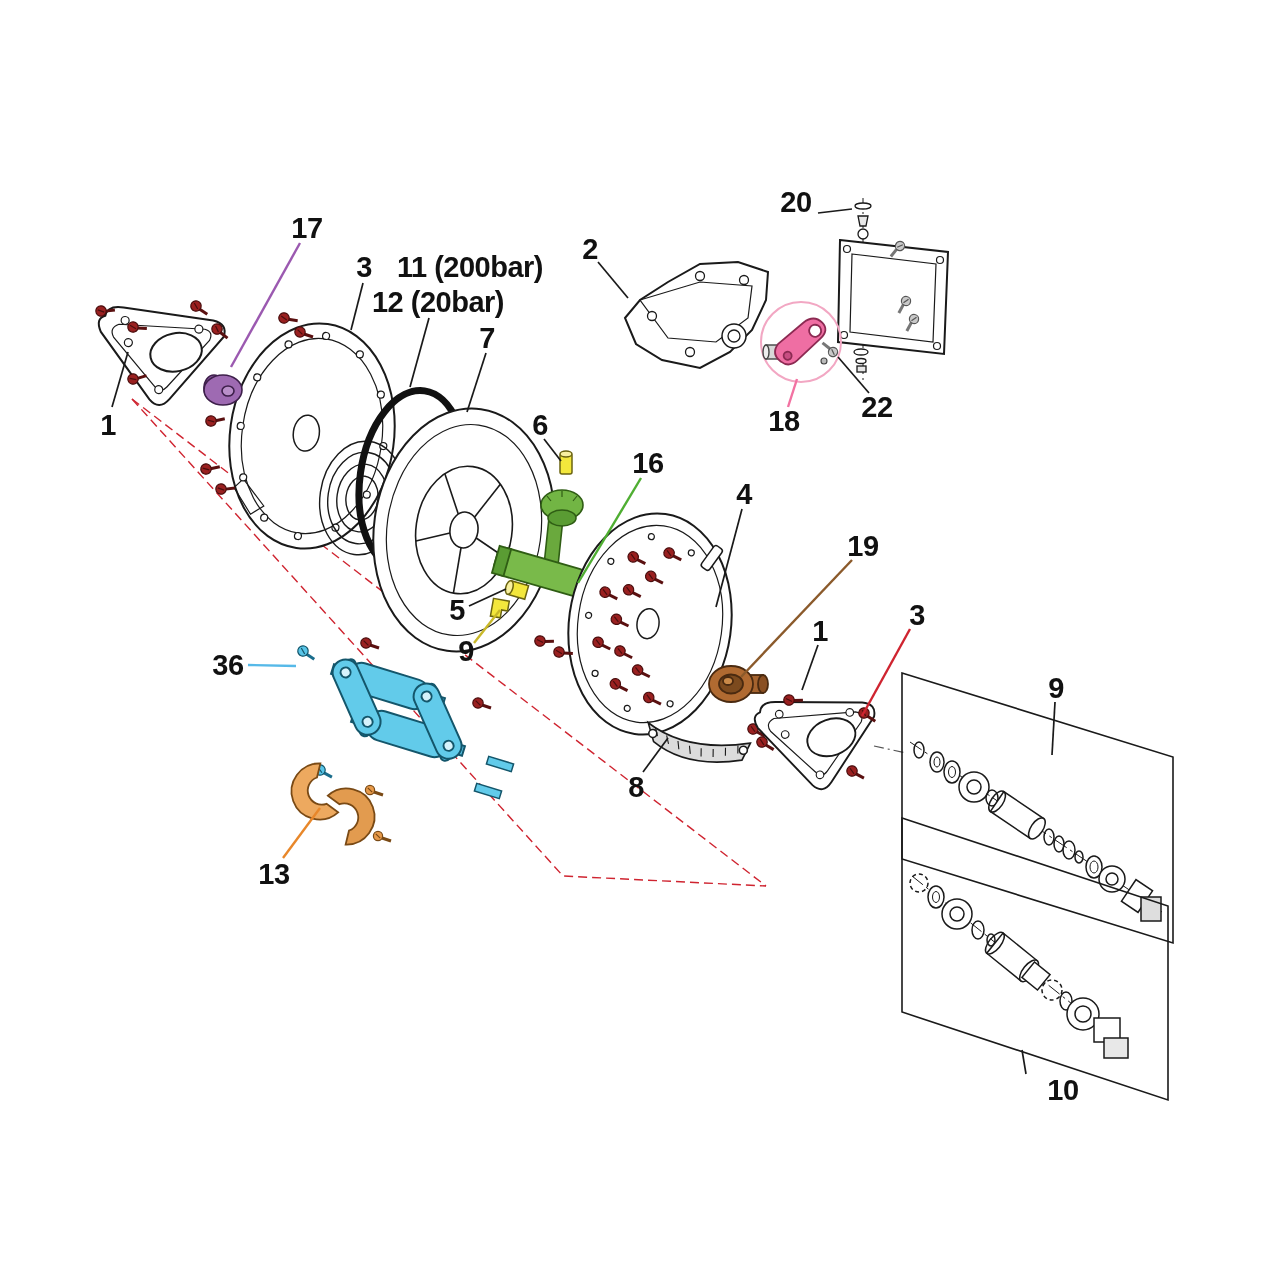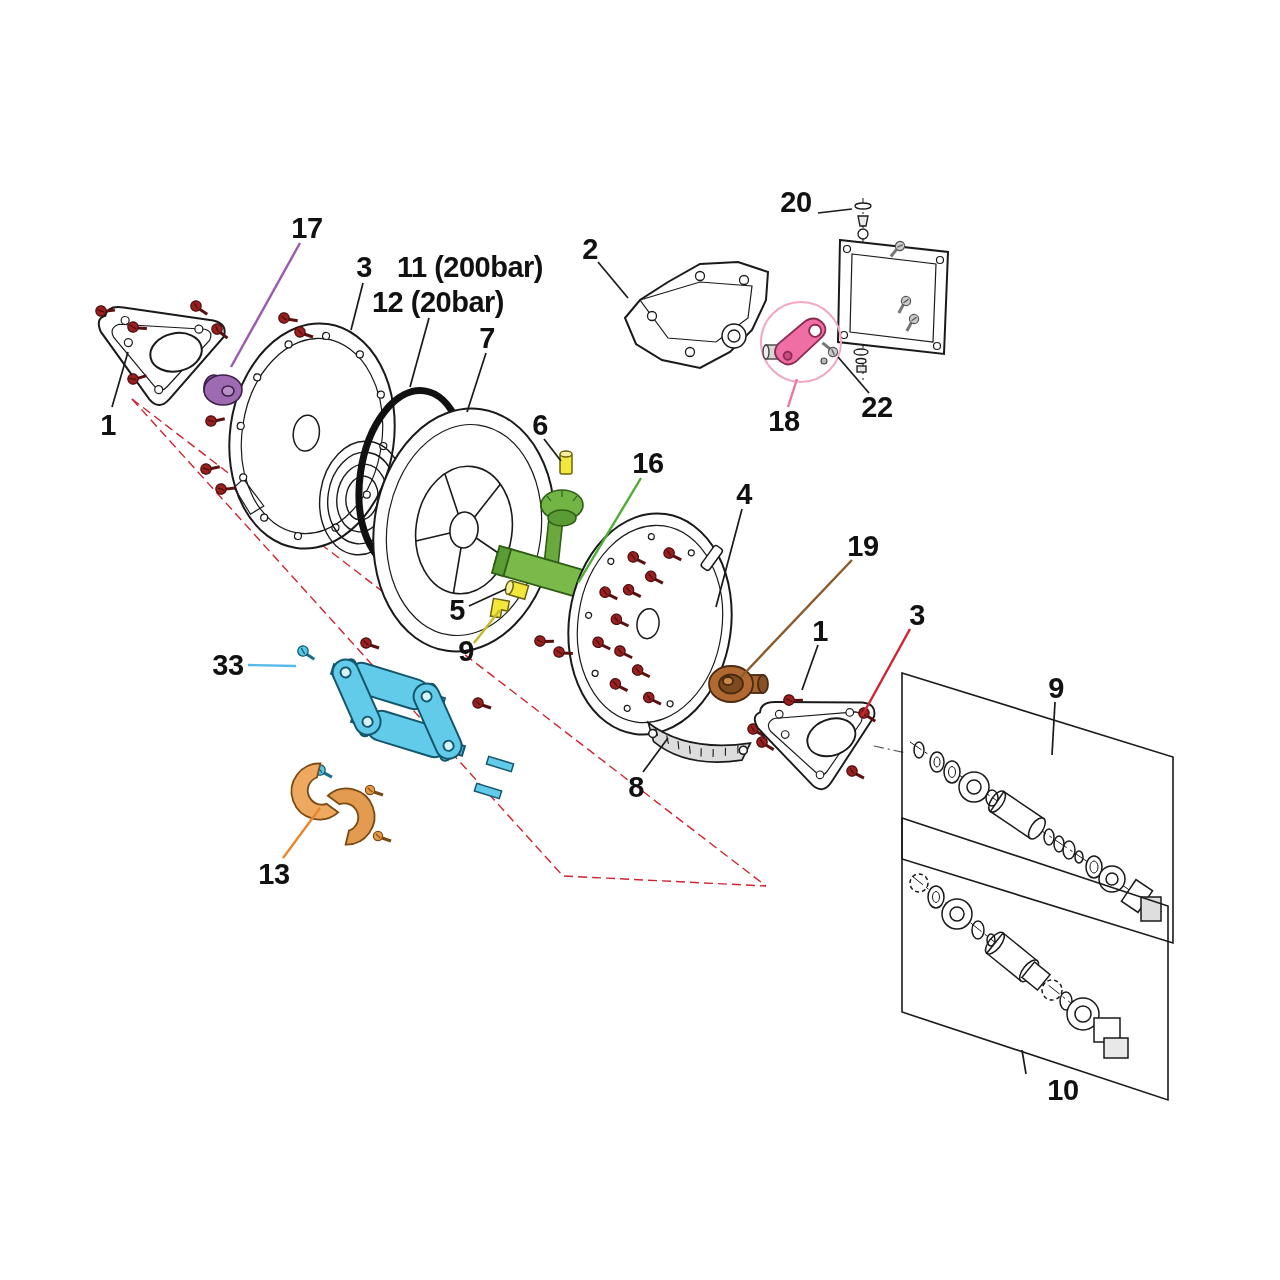--- a/index.html
+++ b/index.html
@@ -392,18 +392,18 @@
       <div class="callout" style="left: 648px; top: 463px;">16</div>
       <div class="callout" style="left: 744px; top: 494px;">4</div>
       <div class="callout" style="left: 784px; top: 421px;">18</div>
       <div class="callout" style="left: 877px; top: 407px;">22</div>
       <div class="callout" style="left: 863px; top: 546px;">19</div>
       <div class="callout" style="left: 820px; top: 631px;">1</div>
       <div class="callout" style="left: 917px; top: 615px;">3</div>
       <div class="callout" style="left: 1056px; top: 688px;">9</div>
       <div class="callout" style="left: 457px; top: 610px;">5</div>
       <div class="callout" style="left: 466px; top: 651px;">9</div>
-      <div class="callout" style="left: 228px; top: 665px;">33</div>
+      <div class="callout" style="left: 228px; top: 665px;">36</div>
       <div class="callout" style="left: 636px; top: 787px;">8</div>
       <div class="callout" style="left: 274px; top: 874px;">13</div>
       <div class="callout" style="left: 1027px; top: 1090px; margin-left: 36px;">10</div>
     </div>
 </div>
 
 </body></html>

